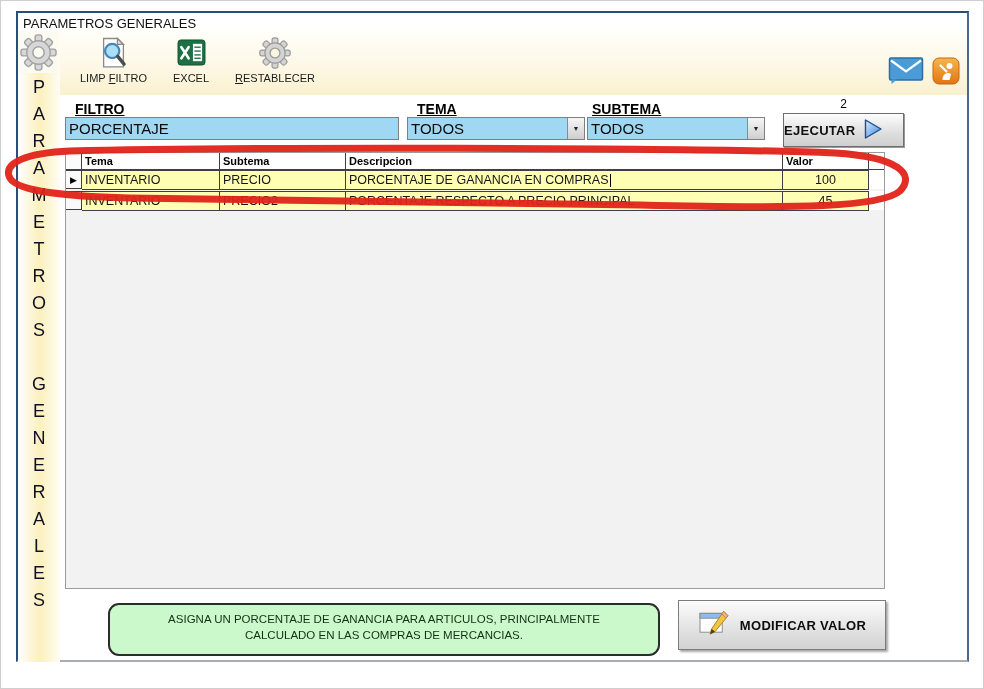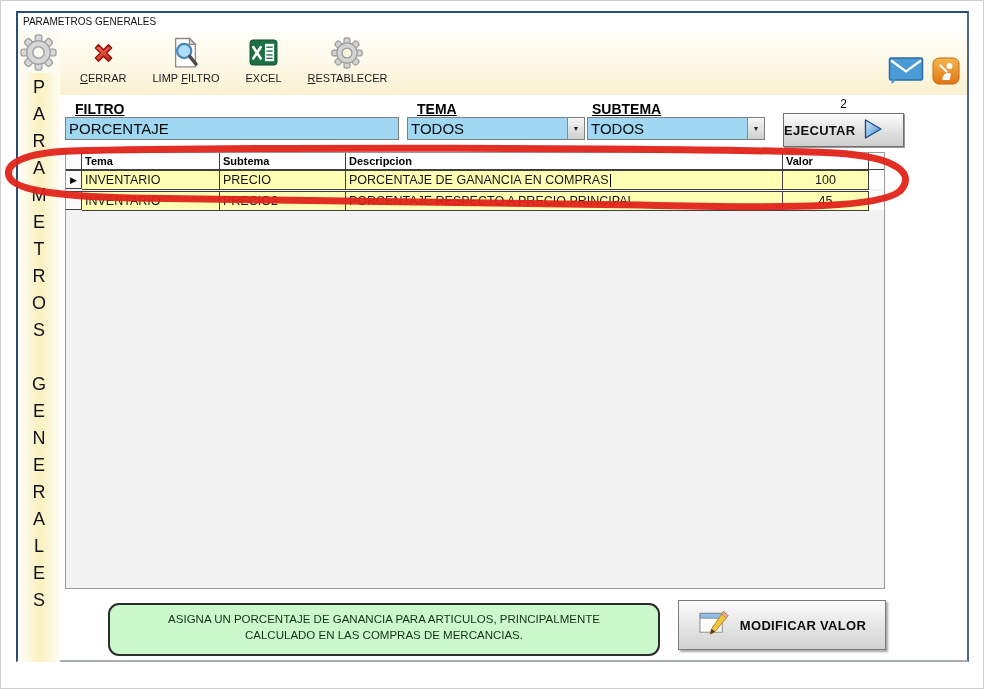--- a/index.html
+++ b/index.html
@@ -10,21 +10,21 @@
     box-shadow: inset 0 0 0 1px #cfcfcf;
   }
   
   #appwin {
     position:absolute; left:16px; top:11px; width:953px; height:651px; background:#fff;
     border-top:2px solid var(--window_border_navy);
     border-left:2px solid var(--window_border_navy);
     border-right:2px solid #47678e;
     border-bottom:2px solid #a7adb3;
   }
-  .titlebar { height:18px; background:#fff; font-size:10px; color:#111; padding:3px 0 0 5px; }
+  .titlebar { height:18px; background:#fff; font-size:13px; color:#111; padding:3px 0 0 5px; }
   
   .toolbar {
     position:absolute; left:0; top:18px; width:100%; height:64px;
     background:linear-gradient(180deg,#fffef9 0%, #fdf8e6 55%, var(--toolbar_cream) 100%);
   }
   .gear-tile {
     position:absolute; left:0; top:0; width:41px; height:42px; background:#fcfbf1;
     display:grid; place-items:center;
   }
   .tool-strip { position:absolute; left:57px; top:3px; display:flex; gap:16px; }
@@ -103,34 +103,20 @@
 </head>
 <body>
 
 <div id="page">
   <div id="appwin">
 
     <div class="titlebar">PARAMETROS GENERALES</div>
 
     <div class="toolbar">
       <div class="tool-strip">
-        <div class="tool-btn">
-          <span class="ic">
-            <svg width="31" height="30" viewBox="0 0 24 24">
-              <defs>
-                  <linearGradient id="redg" x1="0" y1="0" x2="1" y2="1">
-                <stop offset="0" stop-color="#f4796a"></stop>
-                    <stop offset="1" stop-color="#c42114"></stop>
-                  </linearGradient>
-                </defs>
-              <path d="M5.5 8 L8 5.5 L12 9.5 L16 5.5 L18.5 8 L14.5 12 L18.5 16 L16 18.5 L12 14.5 L8 18.5 L5.5 16 L9.5 12 Z" fill="url(#redg)" stroke="#99140a" stroke-width="1.2" stroke-linejoin="round"></path>
-            </svg>
-          </span>
-          <span class="tool-label"><span class="u">C</span><span>ERRAR</span></span>
-        </div>
 
         <div class="tool-btn">
           <span class="ic">
             <svg width="29" height="32" viewBox="0 0 22 24">
               <path d="M3.5 1 h10.5 l4.5 4.5 V22.5 H3.5 Z" fill="#ffffff" stroke="#8a8a8a"></path>
               <path d="M14 1 l4.5 4.5 H14 Z" fill="#e3e3e3" stroke="#8a8a8a"></path>
               <circle cx="10" cy="10.5" r="5.4" fill="#abdff8" stroke="#4a86b8" stroke-width="1.7"></circle>
               <line x1="14.2" y1="14.6" x2="19" y2="20.4" stroke="#4c4c4c" stroke-width="2.6" stroke-linecap="round"></line>
             </svg>
           </span>

